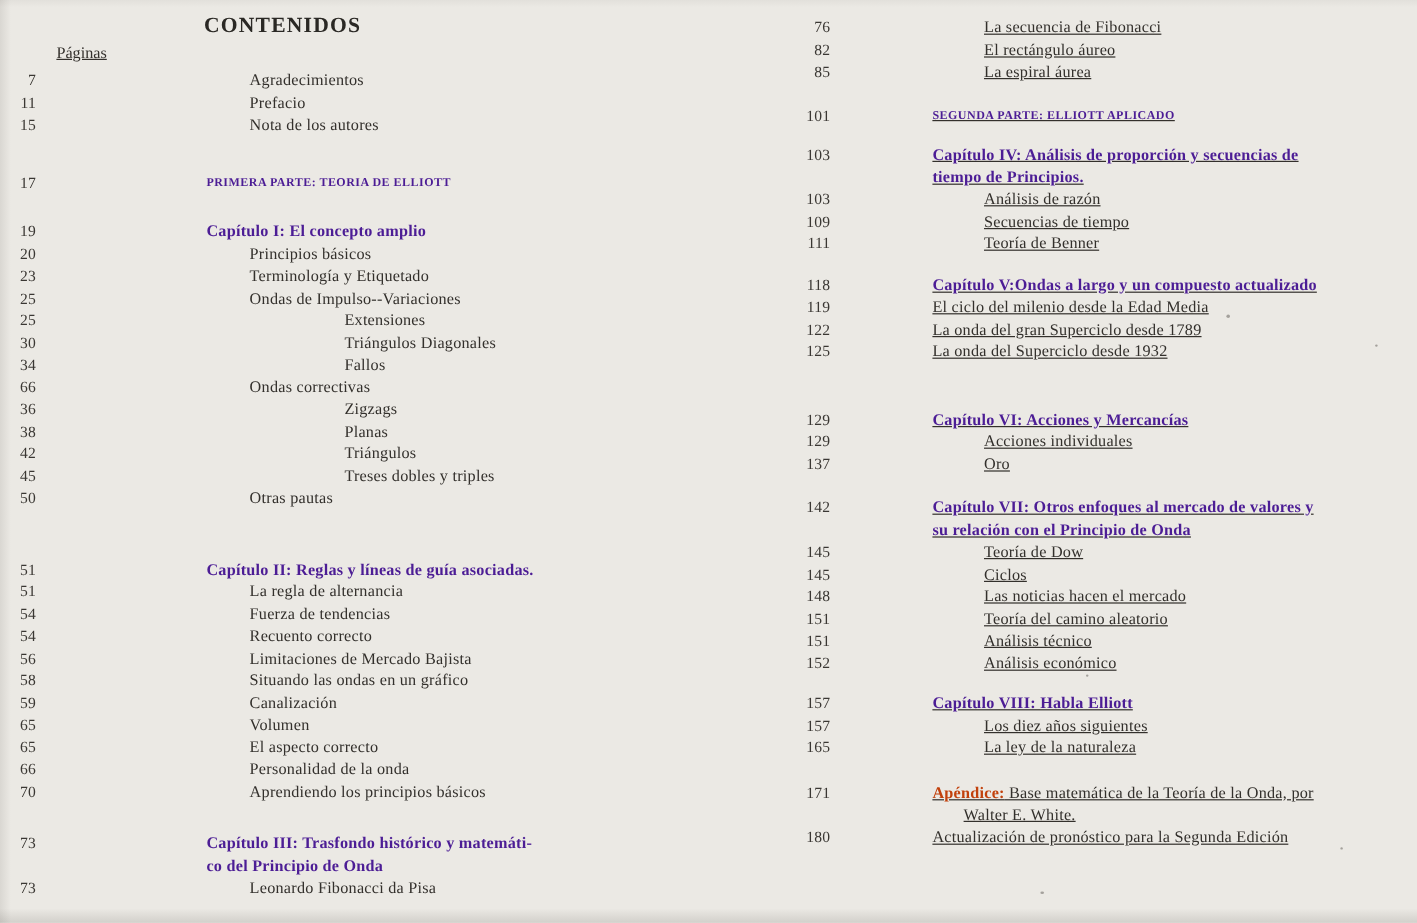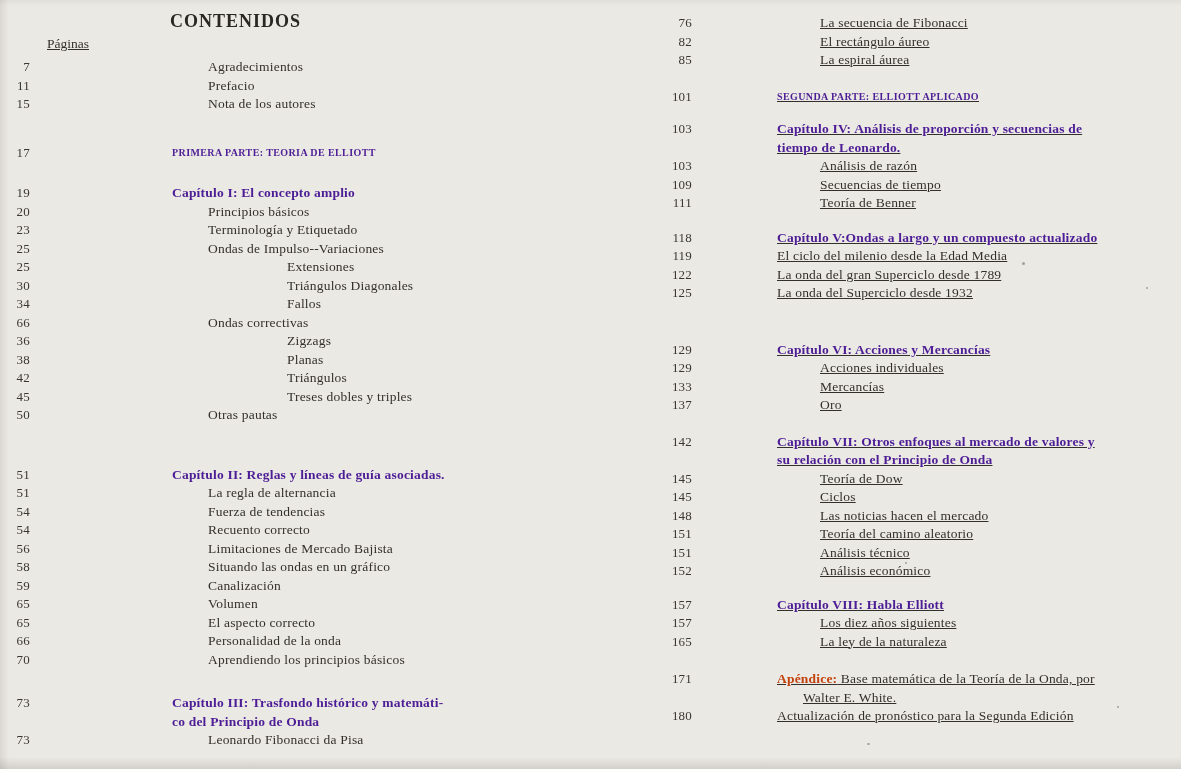--- a/index.html
+++ b/index.html
@@ -185,21 +185,21 @@
     <div class="row item">
       <span class="num">85</span>
       <div class="title ind1">La espiral áurea</div>
     </div>
     <div class="row part" style="margin-top: 18px;">
       <span class="num">101</span>
       <div class="title ind0">SEGUNDA PARTE: ELLIOTT APLICADO</div>
     </div>
     <div class="row chapter" style="margin-top: 14px;">
       <span class="num">103</span>
-      <div class="title ind0">Capítulo IV: Análisis de proporción y secuencias de<div class="line2">tiempo de Leonardo.</div></div>
+      <div class="title ind0">Capítulo IV: Análisis de proporción y secuencias de<div class="line2">tiempo de Principios.</div></div>
     </div>
     <div class="row item">
       <span class="num">103</span>
       <div class="title ind1">Análisis de razón</div>
     </div>
     <div class="row item">
       <span class="num">109</span>
       <div class="title ind1">Secuencias de tiempo</div>
     </div>
     <div class="row item">
@@ -222,24 +222,20 @@
       <span class="num">125</span>
       <div class="title ind0">La onda del Superciclo desde 1932</div>
     </div>
     <div class="row chapter" style="margin-top: 38px;">
       <span class="num">129</span>
       <div class="title ind0">Capítulo VI: Acciones y Mercancías</div>
     </div>
     <div class="row item">
       <span class="num">129</span>
       <div class="title ind1">Acciones individuales</div>
-    </div>
-    <div class="row item">
-      <span class="num">133</span>
-      <div class="title ind1">Mercancías</div>
     </div>
     <div class="row item">
       <span class="num">137</span>
       <div class="title ind1">Oro</div>
     </div>
     <div class="row chapter" style="margin-top: 18px;">
       <span class="num">142</span>
       <div class="title ind0">Capítulo VII: Otros enfoques al mercado de valores y<div class="line2">su relación con el Principio de Onda</div></div>
     </div>
     <div class="row item">

